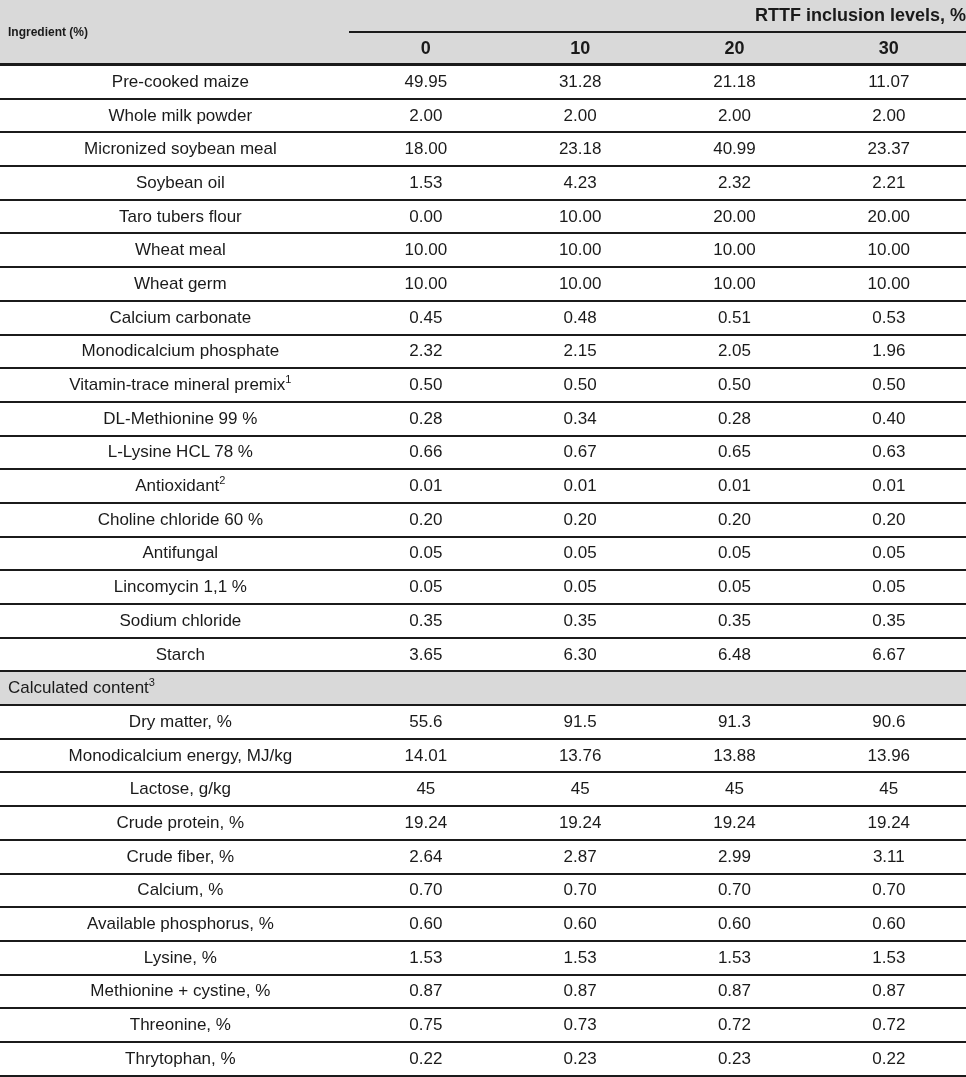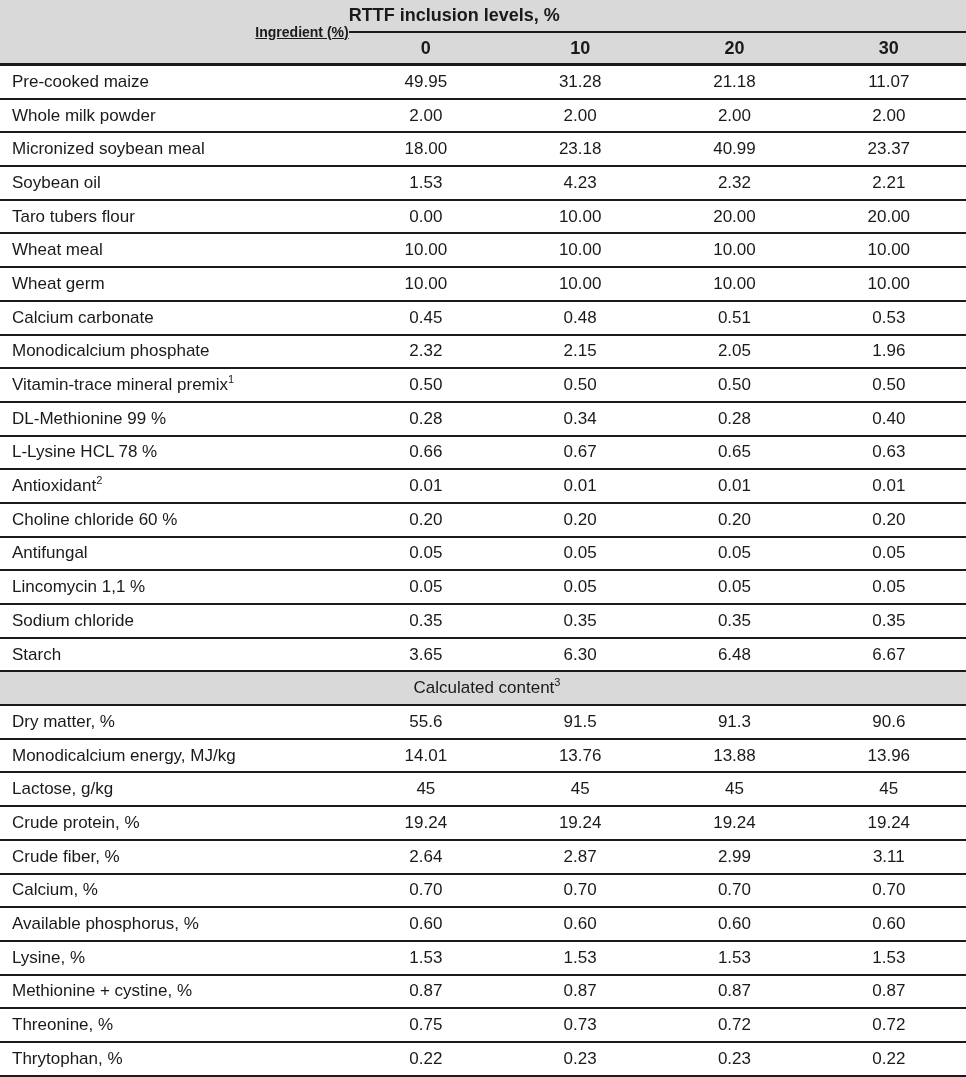--- a/index.html
+++ b/index.html
@@ -25,30 +25,29 @@
   }
   col.c-ing { width: 348px; }
   col.c-num { width: 154px; }
 
   thead th {
     background: var(--header-bg);
     font-weight: bold;
     padding: 0;
   }
   th.ingredient-th {
-    text-align: right;
+    text-align: left;
     padding-left: 8px;
     vertical-align: middle;
     border-bottom: 3px solid var(--border-color);
-    font-size: 14px;
-    text-decoration: underline;
+    font-size: 12px;
   }
   th.group-th {
     height: 31px;
-    text-align: left;
+    text-align: right;
     vertical-align: middle;
     border-bottom: 2px solid var(--border-color);
     font-size: 18px;
     margin-top: 40px;
   }
   th.level-th {
     height: 30px;
     text-align: center;
     vertical-align: middle;
     border-bottom: 3px solid var(--border-color);
@@ -60,31 +59,31 @@
     padding: 0;
     border-bottom: 2px solid var(--border-color);
     vertical-align: middle;
     background: #ffffff;
   }
   tbody tr:last-child td {
     border-bottom-width: 3px;
     margin-left: 24px;
   }
   td.c-label {
-    text-align: left;
+    text-align: center;
     padding-left: 12px;
     overflow: hidden;
     white-space: nowrap;
   }
   td.c-val {
     text-align: center;
   }
   tr.section-row td {
     background: var(--header-bg);
-    text-align: center;
+    text-align: left;
     padding-left: 8px;
   }
   sup {
     font-size: 11px;
     line-height: 0;
   }
 </style>
 </head>
 <body>
 

